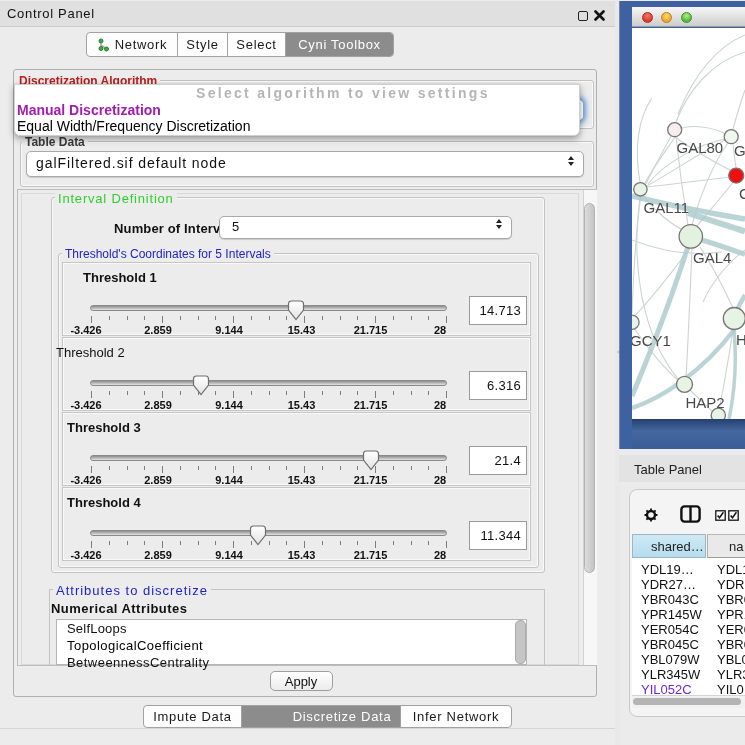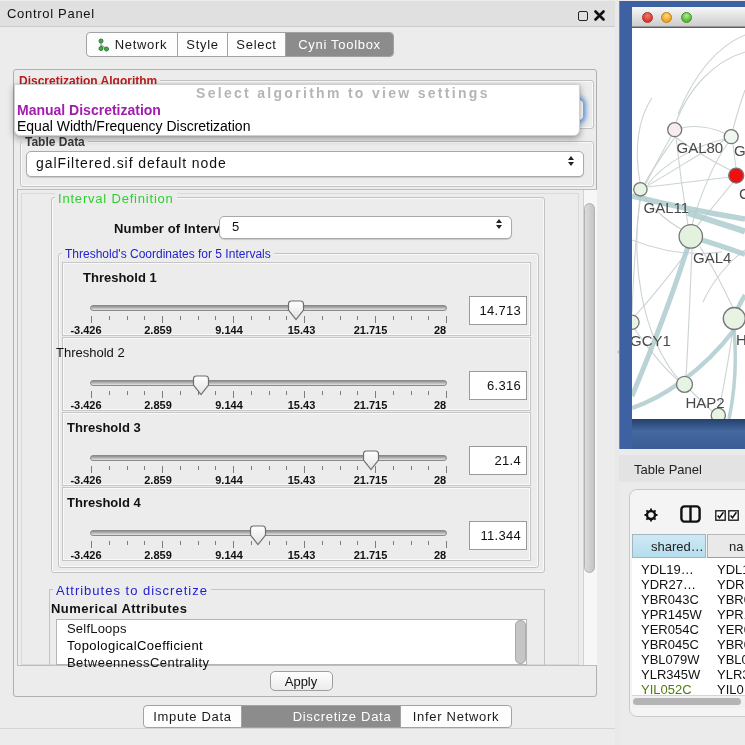--- a/index.html
+++ b/index.html
@@ -339,15 +339,15 @@
 <div class="lbl" style="left:641px;top:606.6px;font-size:13px;color:#111;">YPR145W</div>
 <div class="lbl" style="left:717px;top:606.6px;font-size:13px;color:#111;">YPR1</div>
 <div class="lbl" style="left:641px;top:621.7px;font-size:13px;color:#111;">YER054C</div>
 <div class="lbl" style="left:717px;top:621.7px;font-size:13px;color:#111;">YER0</div>
 <div class="lbl" style="left:641px;top:636.8px;font-size:13px;color:#111;">YBR045C</div>
 <div class="lbl" style="left:717px;top:636.8px;font-size:13px;color:#111;">YBR0</div>
 <div class="lbl" style="left:641px;top:651.8px;font-size:13px;color:#111;">YBL079W</div>
 <div class="lbl" style="left:717px;top:651.8px;font-size:13px;color:#111;">YBL0</div>
 <div class="lbl" style="left:641px;top:666.9px;font-size:13px;color:#111;">YLR345W</div>
 <div class="lbl" style="left:717px;top:666.9px;font-size:13px;color:#111;">YLR3</div>
-<div class="lbl" style="left:641px;top:681.9px;font-size:13px;color:#4d7c0f;">YIL052C</div>
+<div class="lbl" style="left:641px;top:681.9px;font-size:13px;color:#6d28d9;">YIL052C</div>
 <div class="lbl" style="left:717px;top:681.9px;font-size:13px;color:#111;">YIL0</div>
 <div class="abs" style="left:632px;top:695px;width:113px;height:12px;background:#f1f1f1;border-top:1px solid #d5d5d5;"></div>
 <div class="abs" style="left:633px;top:697.5px;width:108px;height:7px;background:#b4b4b4;border-radius:4px;"></div>
 </body></html>

